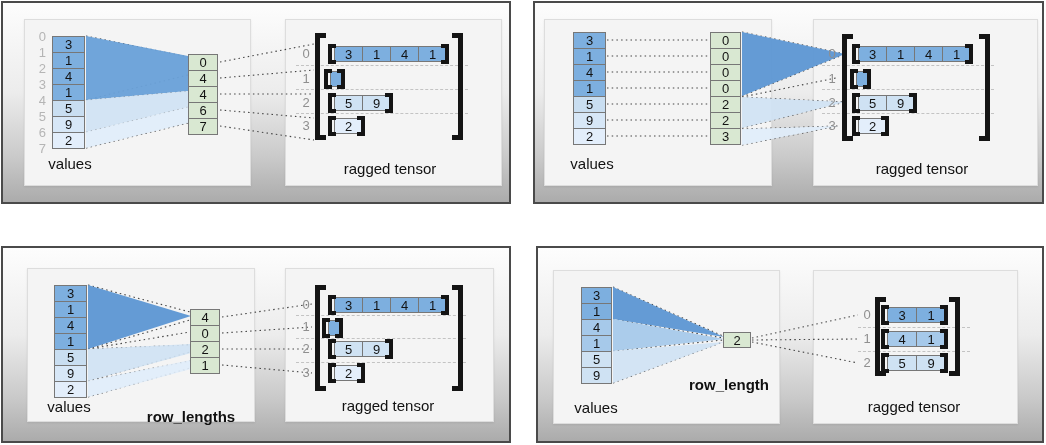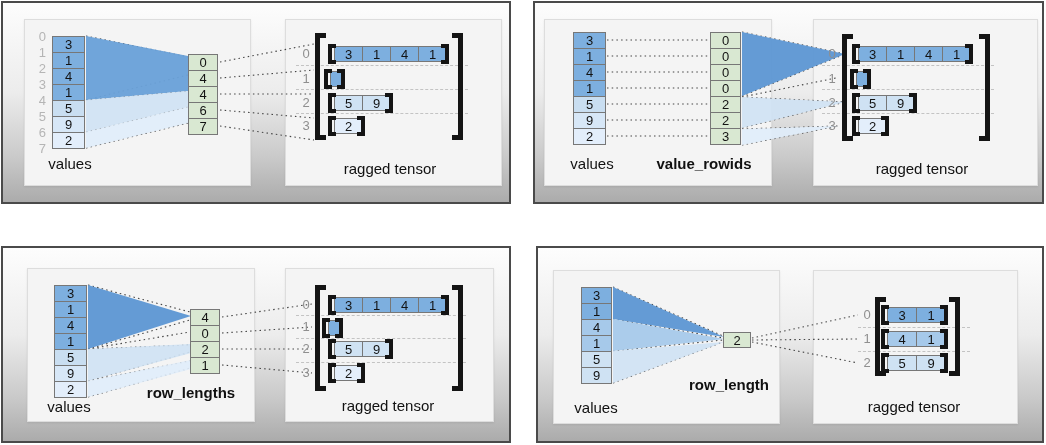--- a/index.html
+++ b/index.html
@@ -187,21 +187,20 @@
 
   <div class="cell green" style="left:710px;top:32px;width:31px;height:17px">0</div>
   <div class="cell green" style="left:710px;top:48px;width:31px;height:17px">0</div>
   <div class="cell green" style="left:710px;top:64px;width:31px;height:17px">0</div>
   <div class="cell green" style="left:710px;top:80px;width:31px;height:17px">0</div>
   <div class="cell green" style="left:710px;top:96px;width:31px;height:17px">2</div>
   <div class="cell green" style="left:710px;top:112px;width:31px;height:17px">2</div>
   <div class="cell green" style="left:710px;top:128px;width:31px;height:17px">3</div>
 
   <div class="lbl" style="left:542px;top:155px;width:100px">values</div>
-  <div class="lbl method" style="left:634px;top:155px;width:140px">value_rowids</div>
   <div class="lbl" style="left:852px;top:160px;width:140px">ragged tensor</div>
 
   <div class="sep" style="left:822px;top:65px;width:172px"></div>
   <div class="sep" style="left:822px;top:89px;width:172px"></div>
   <div class="sep" style="left:822px;top:113px;width:172px"></div>
 
   <div class="bb l" style="left:842px;top:34px;height:107px"></div>
   <div class="bb r" style="left:979px;top:34px;height:107px"></div>
 
   <div class="rlab" style="left:824px;top:46px">0</div>
@@ -236,21 +235,21 @@
   <div class="cell l5" style="left:54px;top:349px;width:33px;height:17px">5</div>
   <div class="cell l9" style="left:54px;top:365px;width:33px;height:17px">9</div>
   <div class="cell l2" style="left:54px;top:381px;width:33px;height:17px">2</div>
 
   <div class="cell green" style="left:190px;top:309px;width:30px;height:17px">4</div>
   <div class="cell green" style="left:190px;top:325px;width:30px;height:17px">0</div>
   <div class="cell green" style="left:190px;top:341px;width:30px;height:17px">2</div>
   <div class="cell green" style="left:190px;top:357px;width:30px;height:17px">1</div>
 
   <div class="lbl" style="left:19px;top:398px;width:100px">values</div>
-  <div class="lbl method" style="left:131px;top:384px;width:120px">row_lengths</div>
+  <div class="lbl method" style="left:131px;top:408px;width:120px">row_lengths</div>
   <div class="lbl" style="left:318px;top:397px;width:140px">ragged tensor</div>
 
   <div class="sep" style="left:296px;top:315px;width:170px"></div>
   <div class="sep" style="left:296px;top:338px;width:170px"></div>
   <div class="sep" style="left:296px;top:362px;width:170px"></div>
 
   <div class="bb l" style="left:315px;top:285px;height:106px"></div>
   <div class="bb r" style="left:452px;top:285px;height:106px"></div>
 
   <div class="rlab" style="left:298px;top:297px">0</div>

